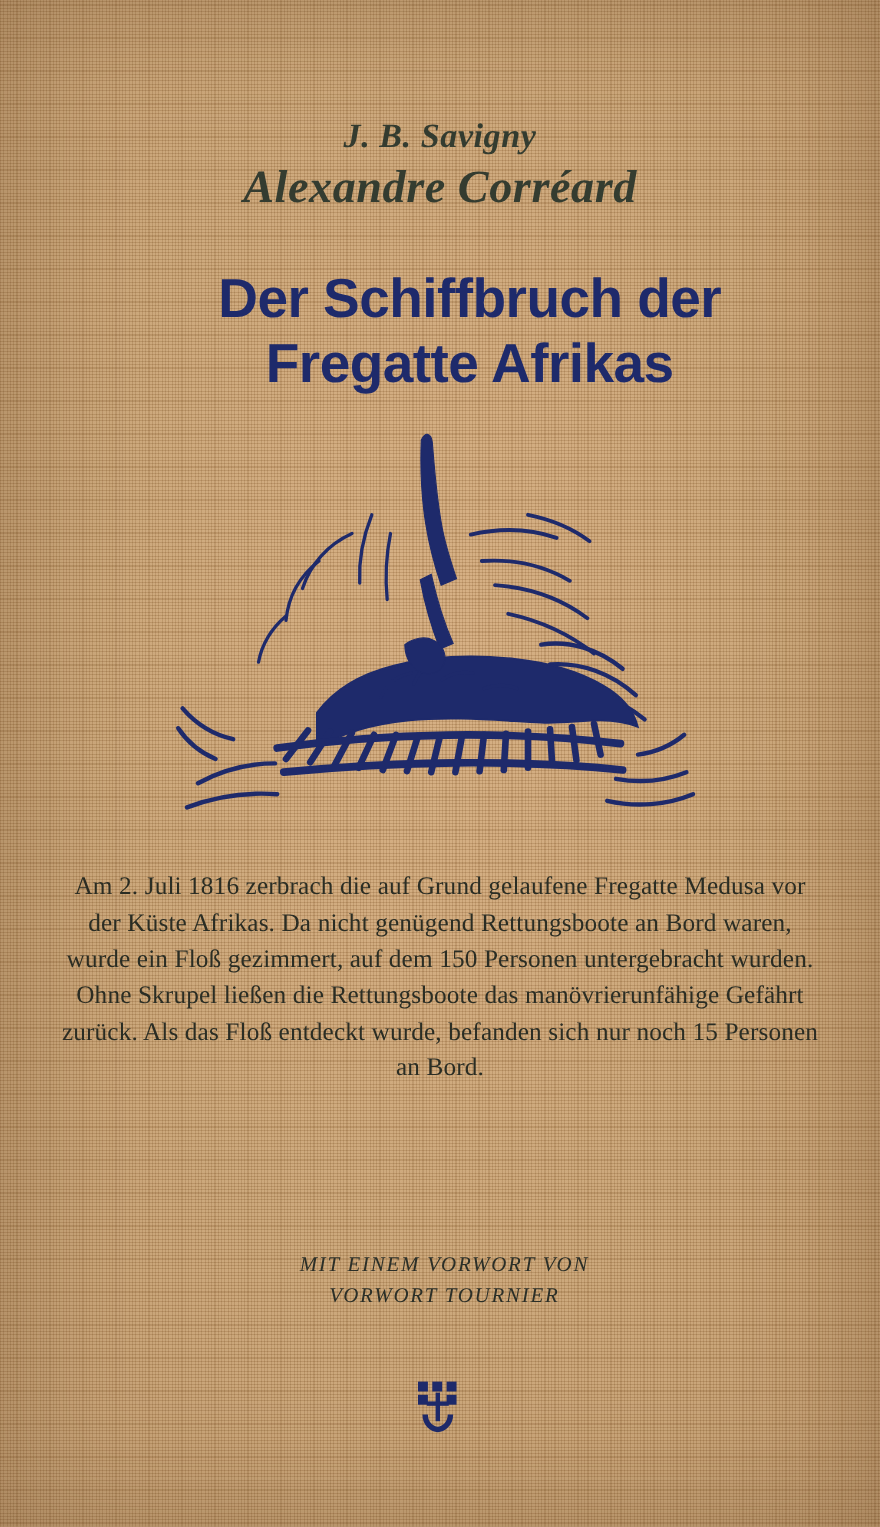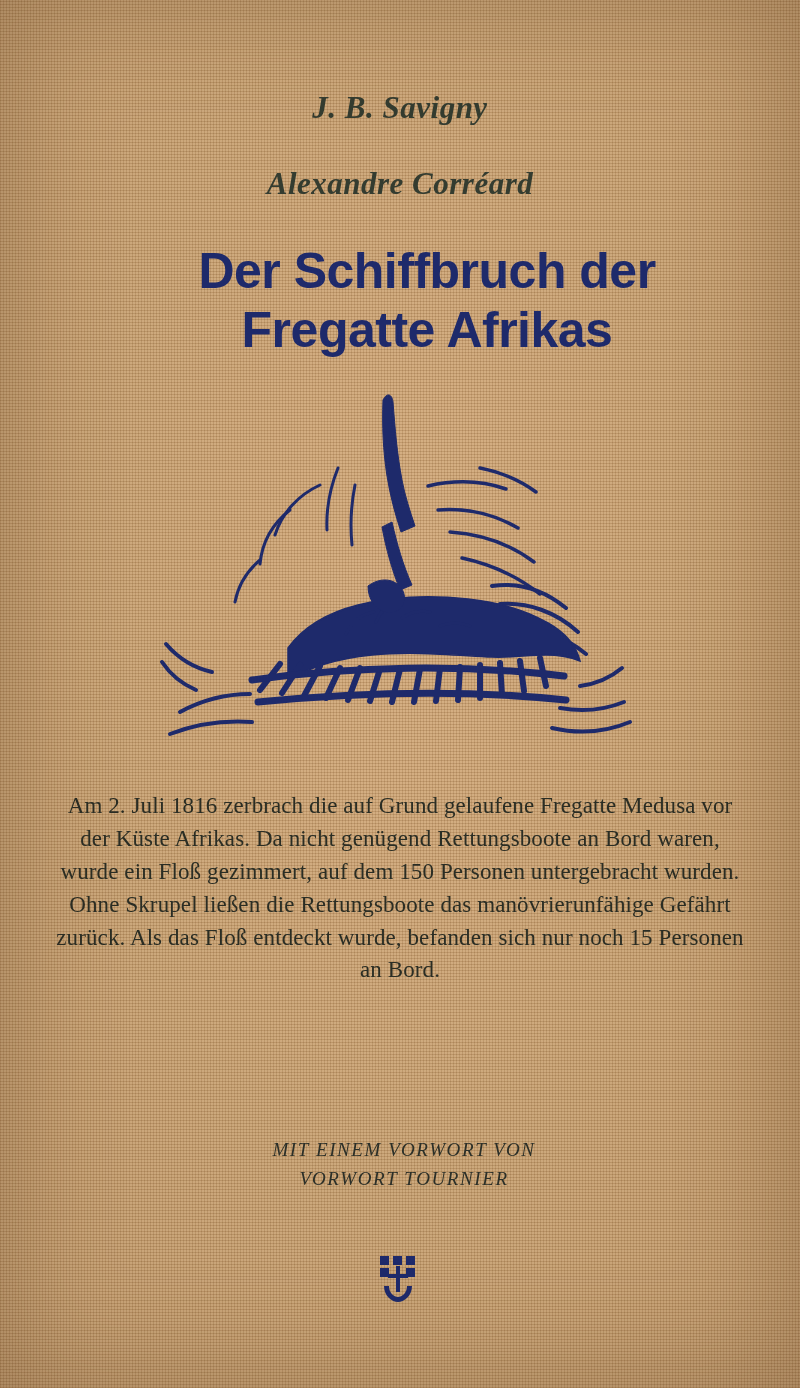--- a/index.html
+++ b/index.html
@@ -43,22 +43,22 @@
     top: 88px;
     left: 0;
     width: 100%;
     text-align: center;
     font-family: "Liberation Serif", serif;
     font-style: italic;
     font-weight: 700;
     color: #2f3a2a;
     line-height: 1.30;
   }
-  .authors .a1 { font-size: 31px; letter-spacing: 0.5px; color: #343c30; }
-  .authors .a2 { font-size: 31px; letter-spacing: 0.5px; color: #343c30; margin-top: 36px; }
+  .authors .a1 { font-size: 31px; letter-spacing: 0.5px; color: #343c30; margin-top: 16px; }
+  .authors .a2 { font-size: 42px; letter-spacing: 0.5px; color: #343c30; }
 
   .title {
     position: absolute;
     top: 242px;
     left: 0;
     width: 100%;
     text-align: center;
     font-family: "Liberation Sans", sans-serif;
     font-weight: 700;
     font-size: 50px;

